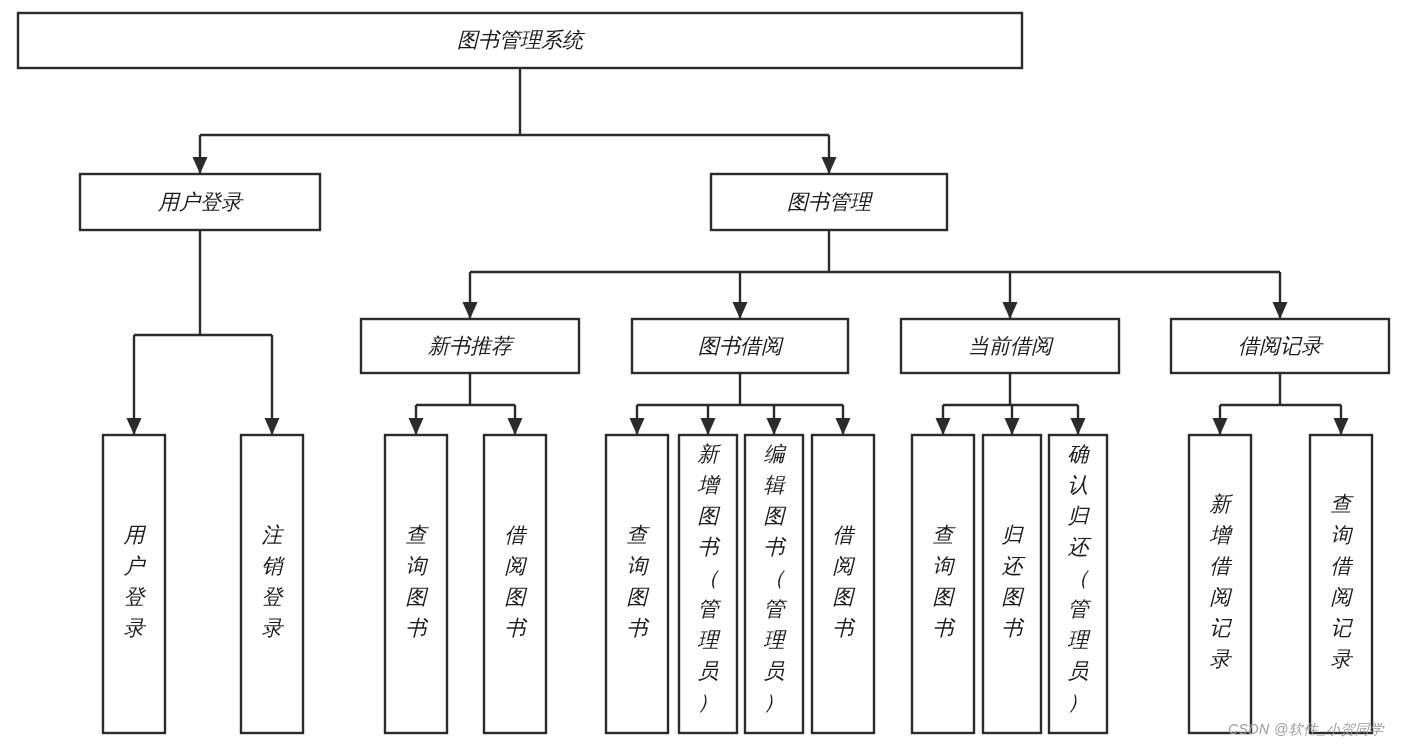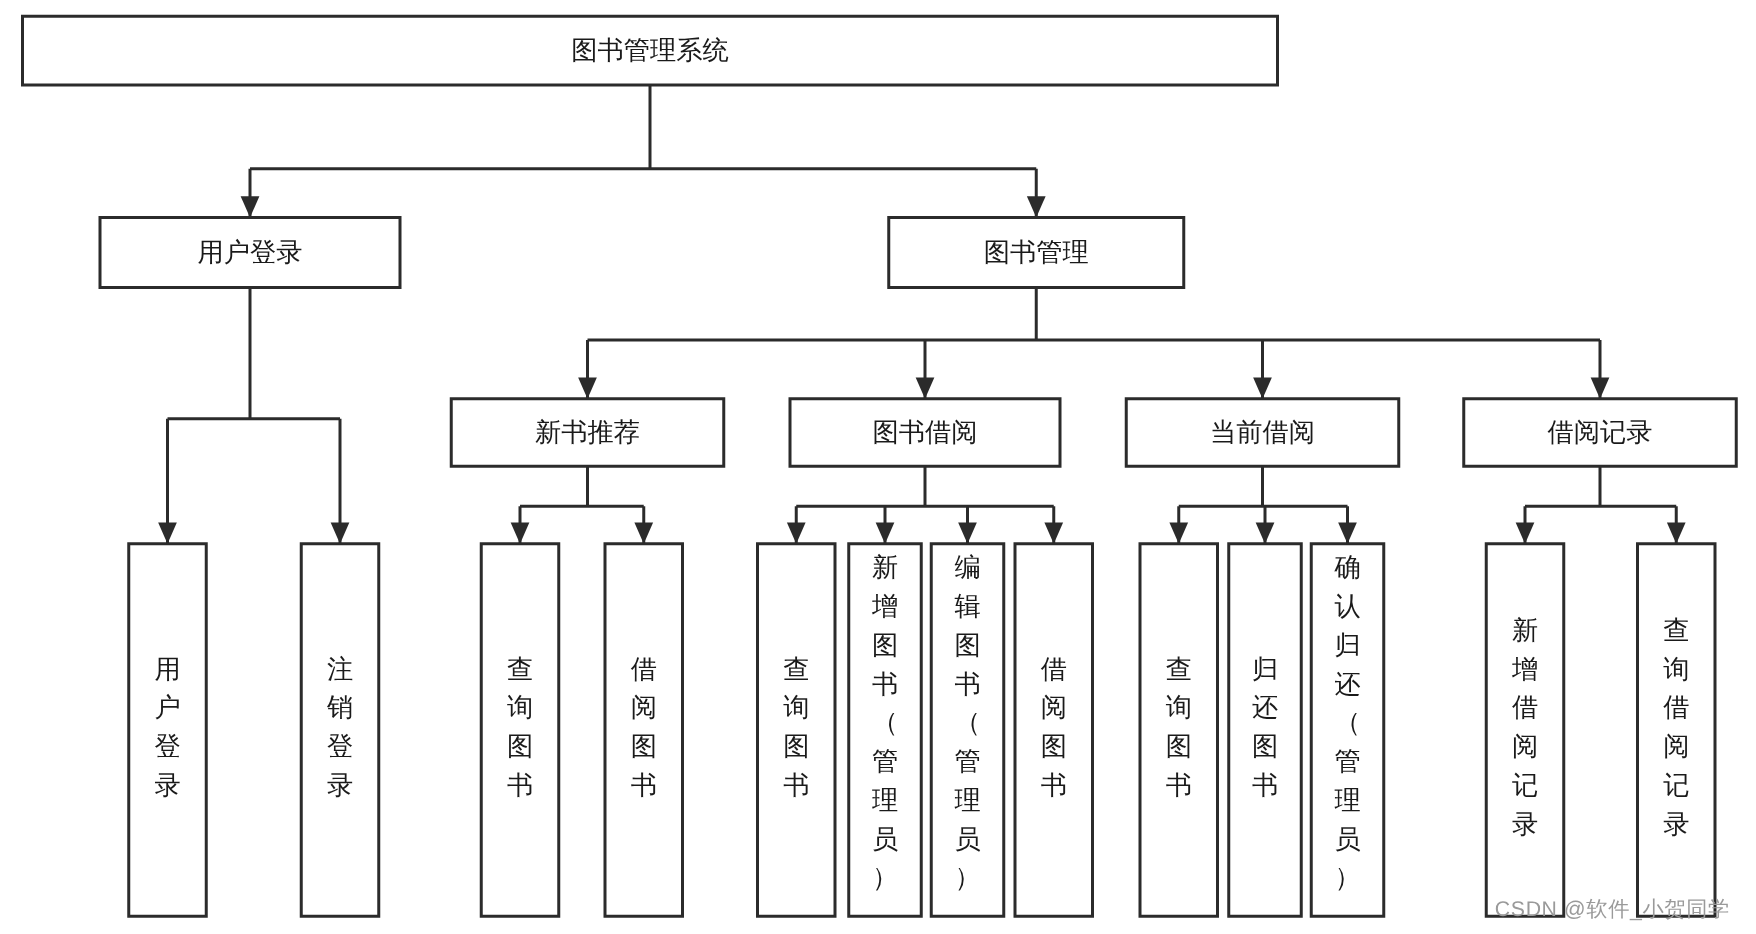--- a/index.html
+++ b/index.html
@@ -11,20 +11,21 @@
     width: 1405px;
     height: 747px;
     font-family: "Liberation Sans", "DejaVu Sans", sans-serif;
     overflow: hidden;
   }
   #diagram-root {
     position: relative;
     width: 1396px;
     height: 747px;
     background: #ffffff;
+    font-style: italic;
   }
   svg#flow-svg {
     position: absolute;
     left: 0;
     top: 0;
     width: 1405px;
     height: 747px;
     display: block;
   }
   .node-box {
@@ -54,21 +55,21 @@
     font-family: "Liberation Sans", "DejaVu Sans", sans-serif;
     fill: #1a1a1a;
     font-size: 21px;
     text-anchor: middle;
   }
   .watermark {
     position: absolute;
     right: 12px;
     bottom: 8px;
     font-family: "Liberation Sans", "DejaVu Sans", sans-serif;
-    font-size: 17px;
+    font-size: 14px;
     color: #9a9a9a;
     letter-spacing: 0.5px;
     pointer-events: none;
     white-space: nowrap;
   }
 </style>
 </head>
 <body>
 
 <div id="diagram-root">

